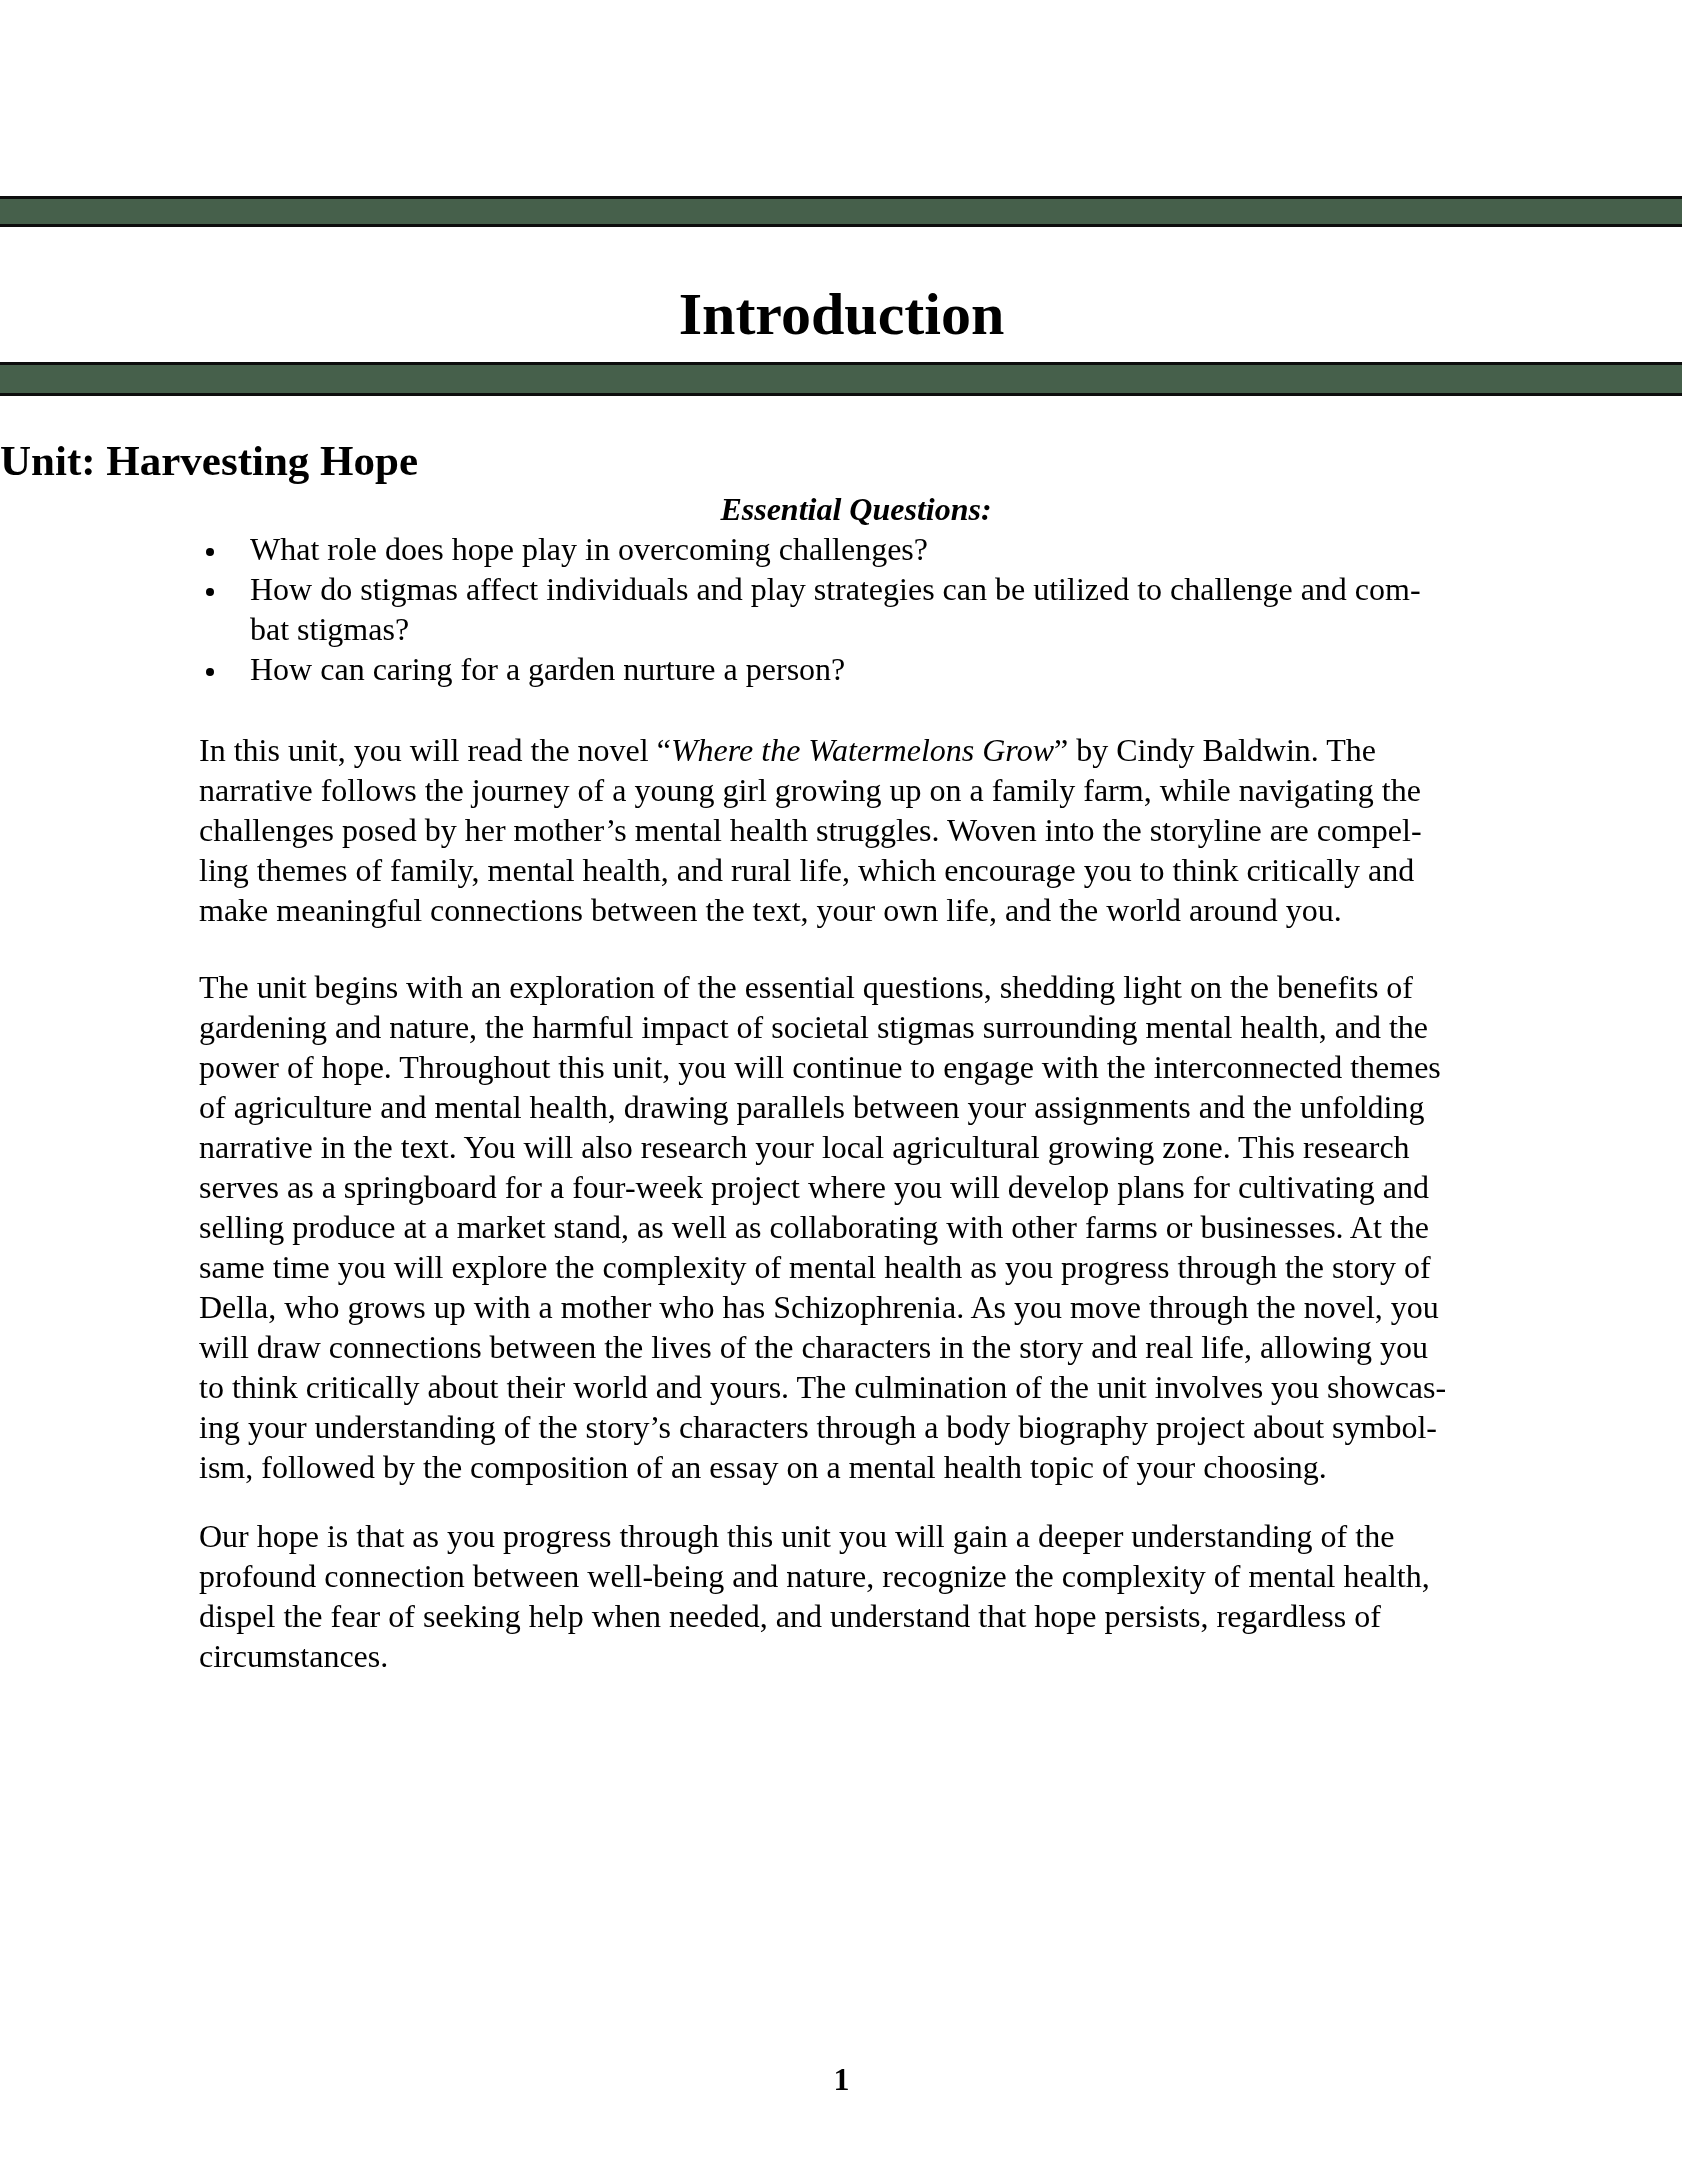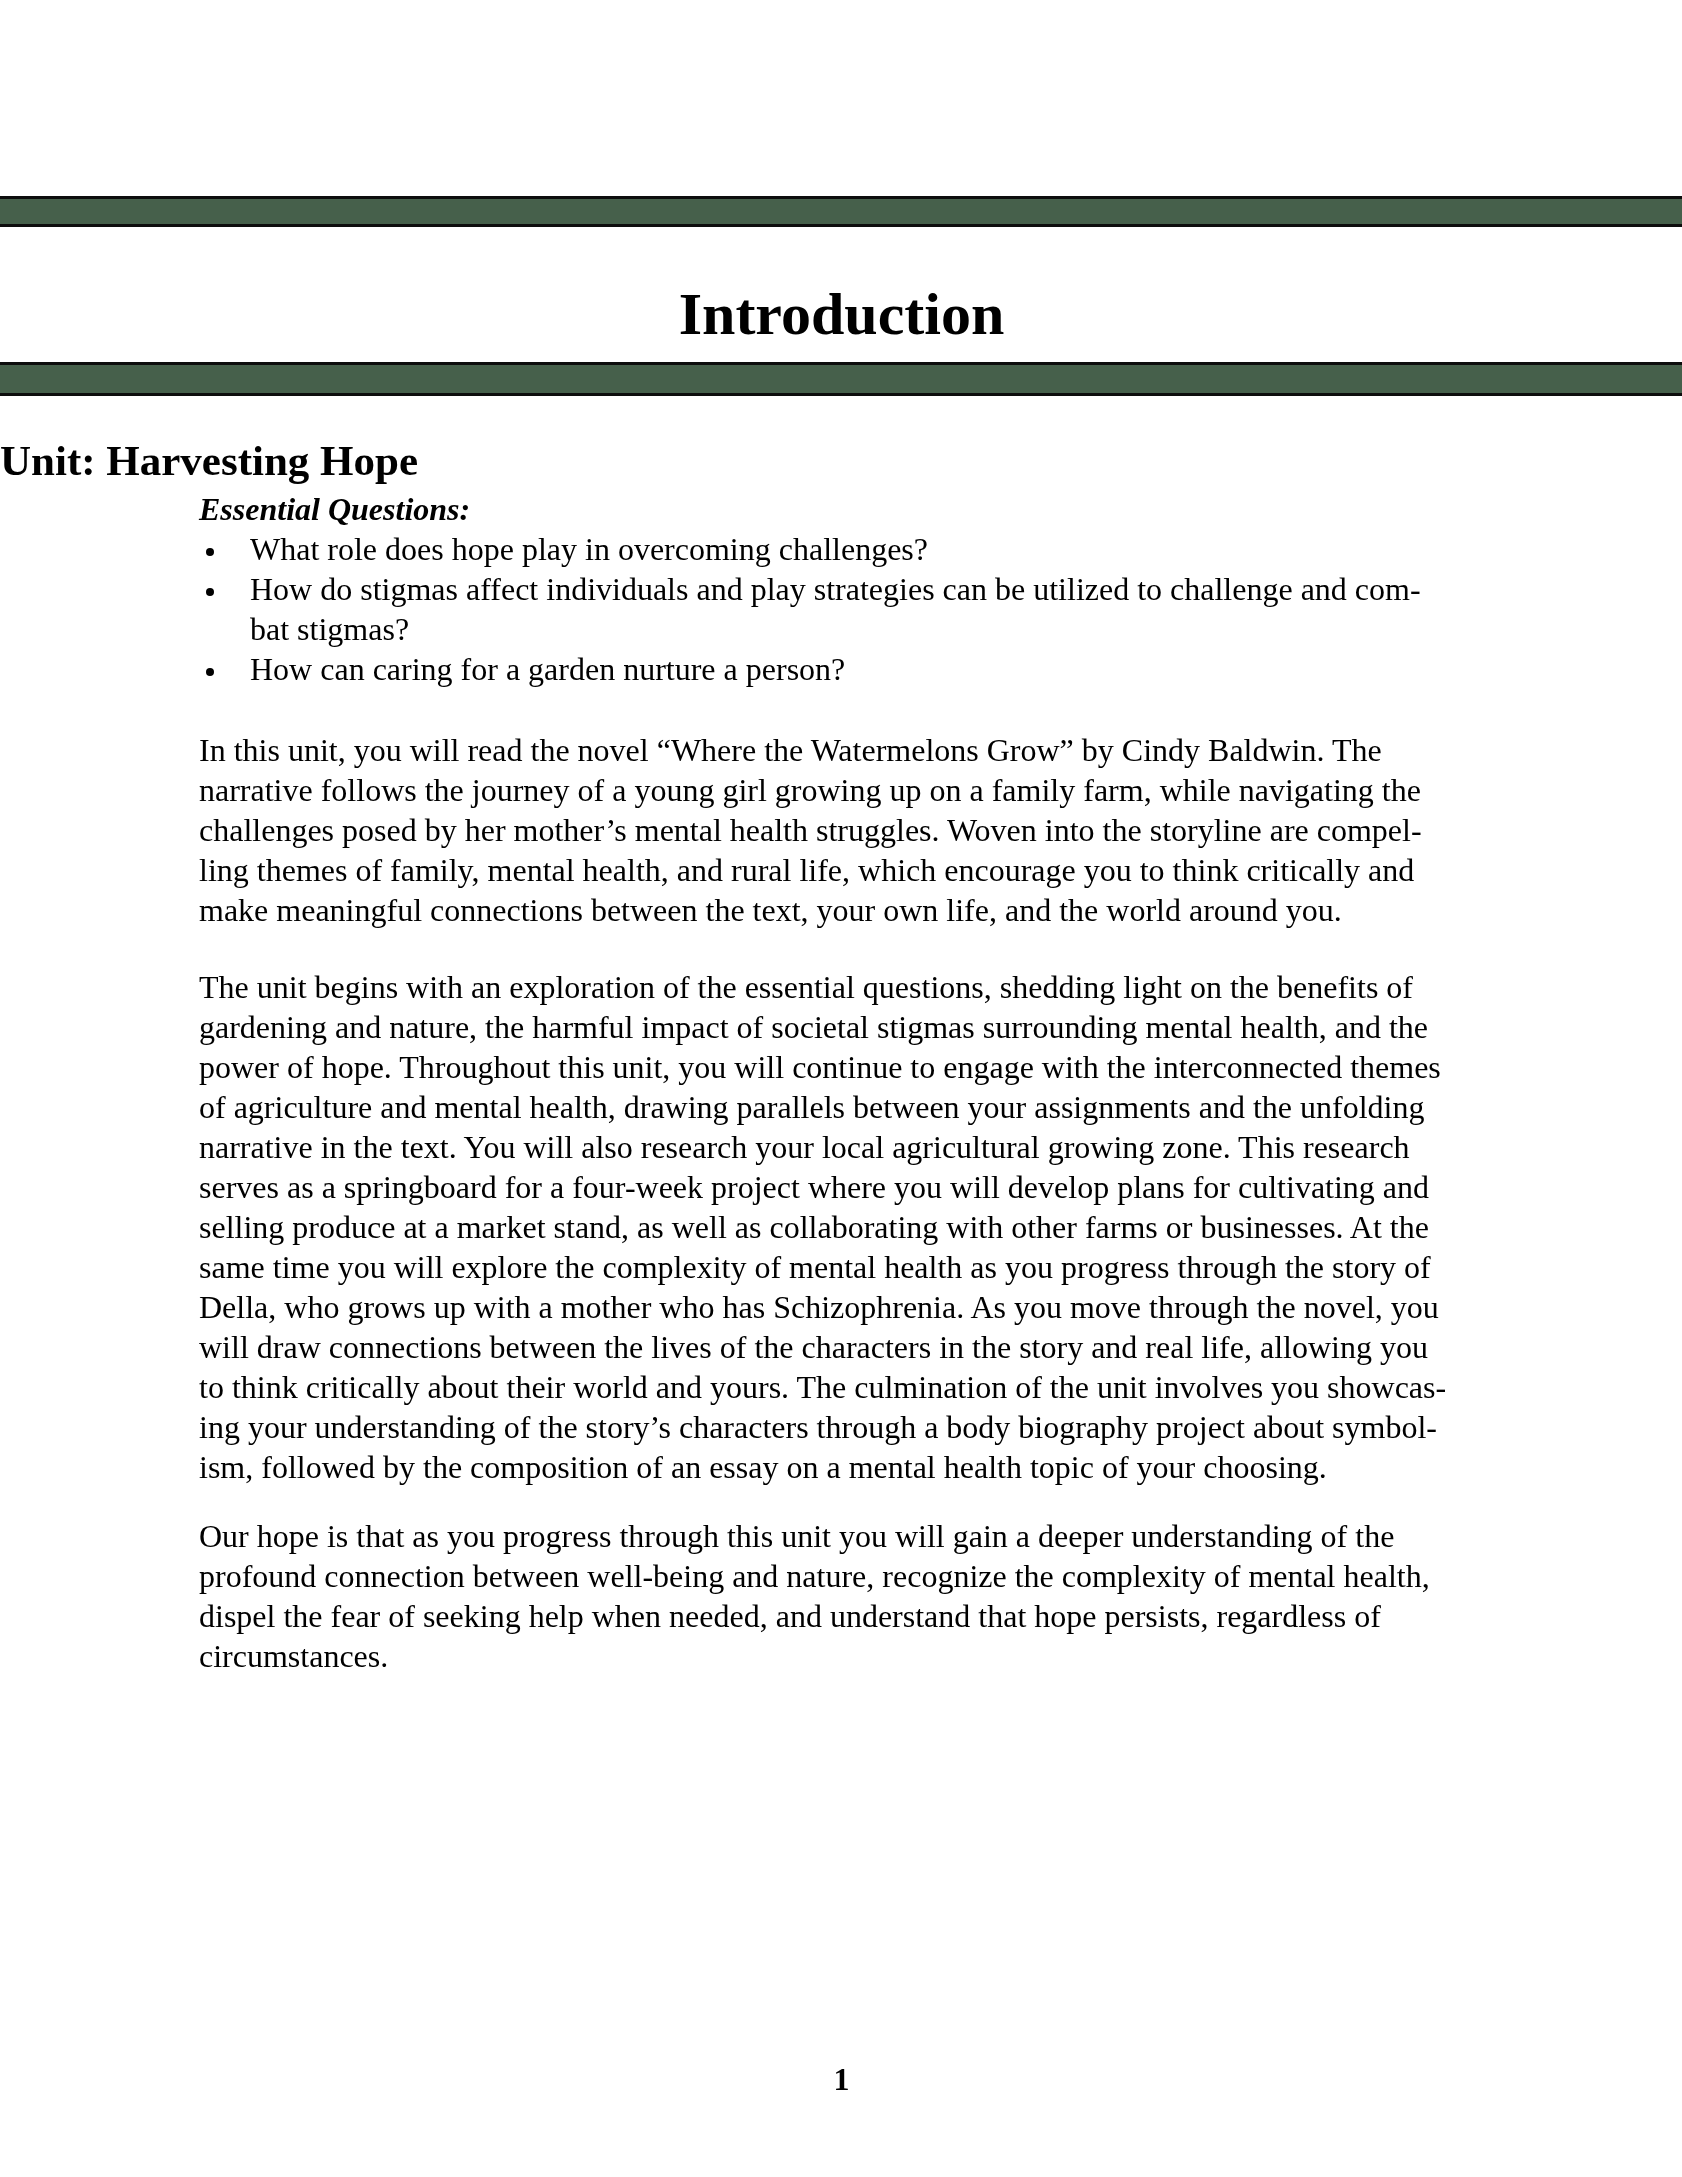--- a/index.html
+++ b/index.html
@@ -51,21 +51,21 @@
   #content {
     position: absolute;
     top: 489px;
     left: 199px;
     width: 1314px;
     font-size: 32px;
     line-height: 40px;
   }
   .eq-heading {
     margin: 0;
-    text-align: left;
+    text-align: center;
     font-weight: bold;
     font-style: italic;
   }
   ul.eq-list {
     list-style: none;
     margin: 0;
     padding: 0;
   }
   ul.eq-list li {
     position: relative;
@@ -84,21 +84,21 @@
     display: block;
     white-space: pre-line;
   }
   .para {
     margin: 0;
     white-space: pre-line;
   }
   #p1 { margin-top: 41px; }
   #p2 { margin-top: 37px; }
   #p3 { margin-top: 29px; }
-  .book-title { }
+  .book-title { font-style: italic; }
 
   #page-number {
     position: absolute;
     top: 2063px;
     left: 0;
     width: 100%;
     text-align: center;
     font-size: 32px;
     font-weight: bold;
     line-height: 1;

